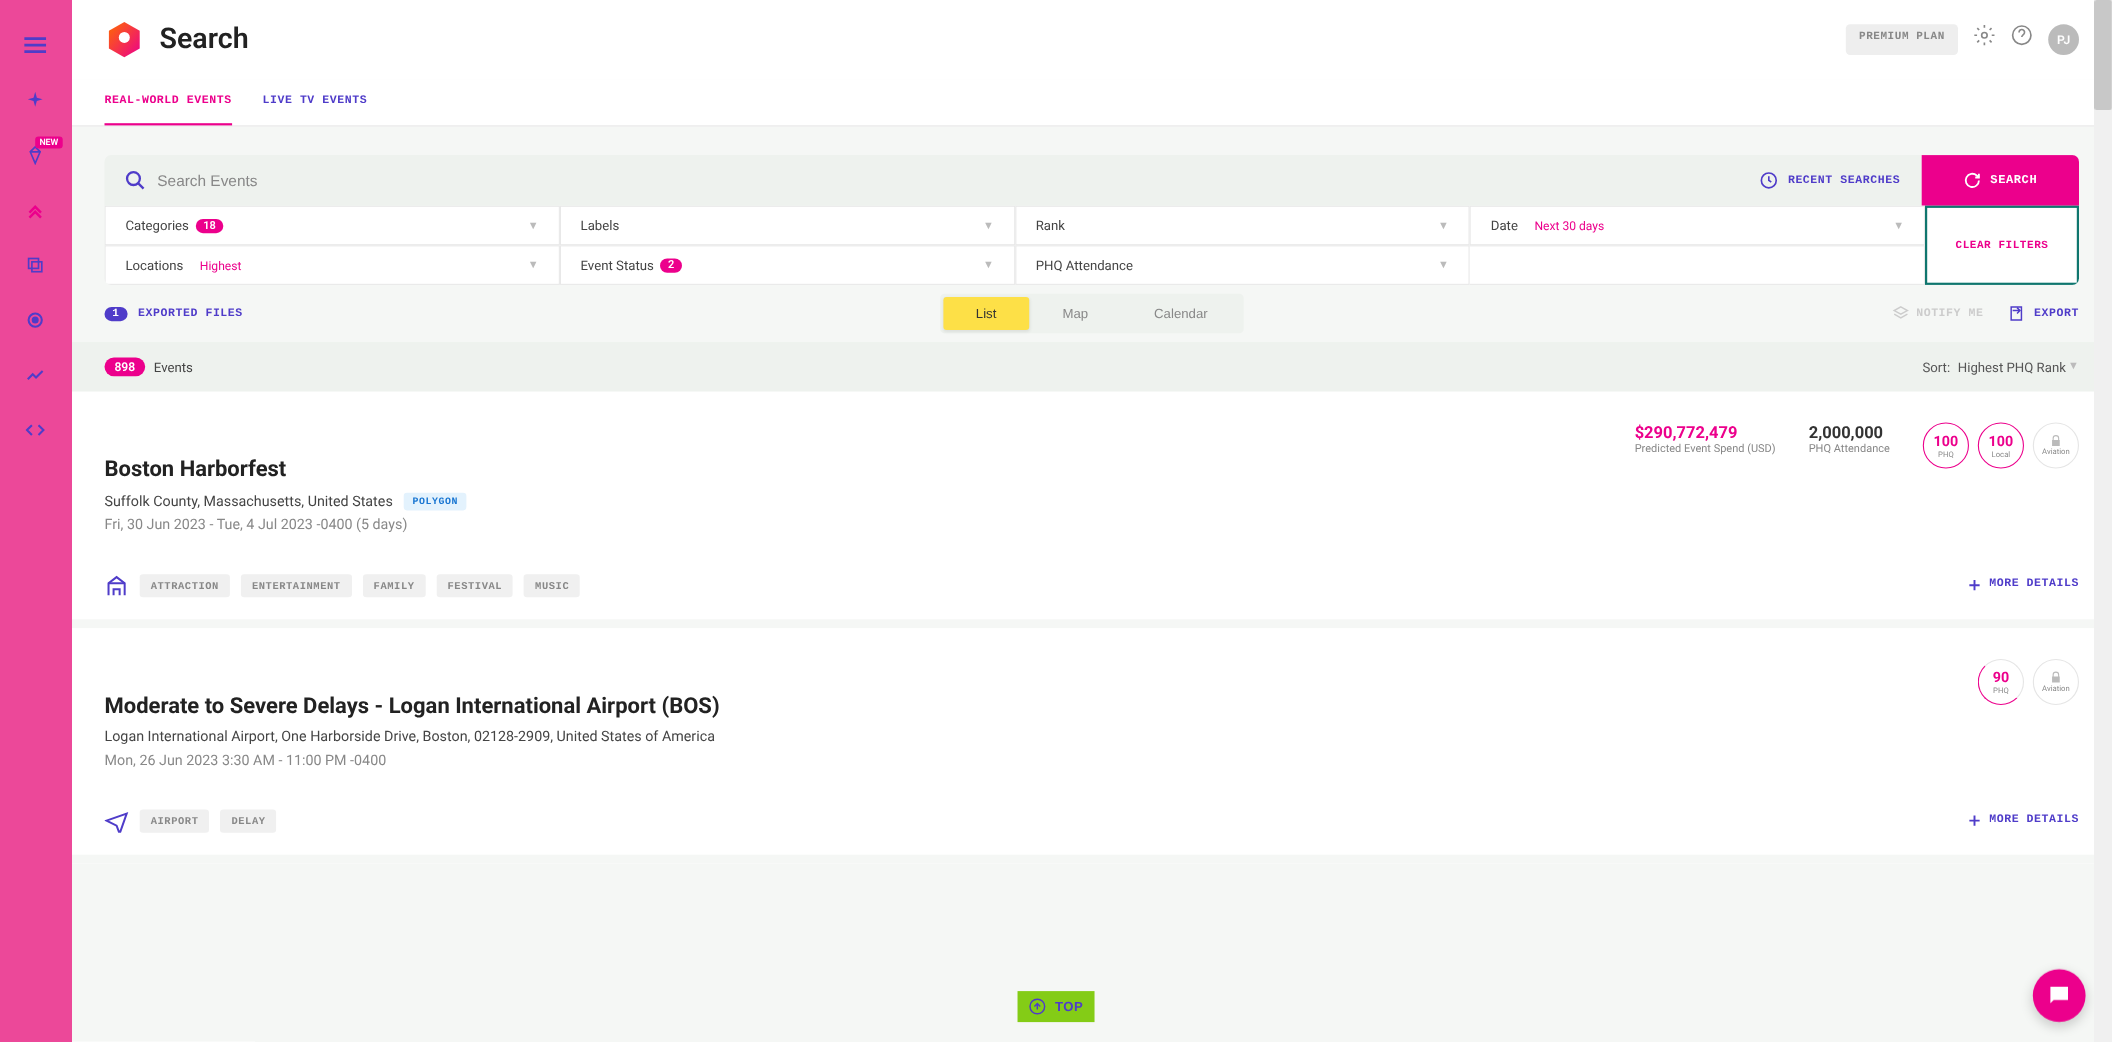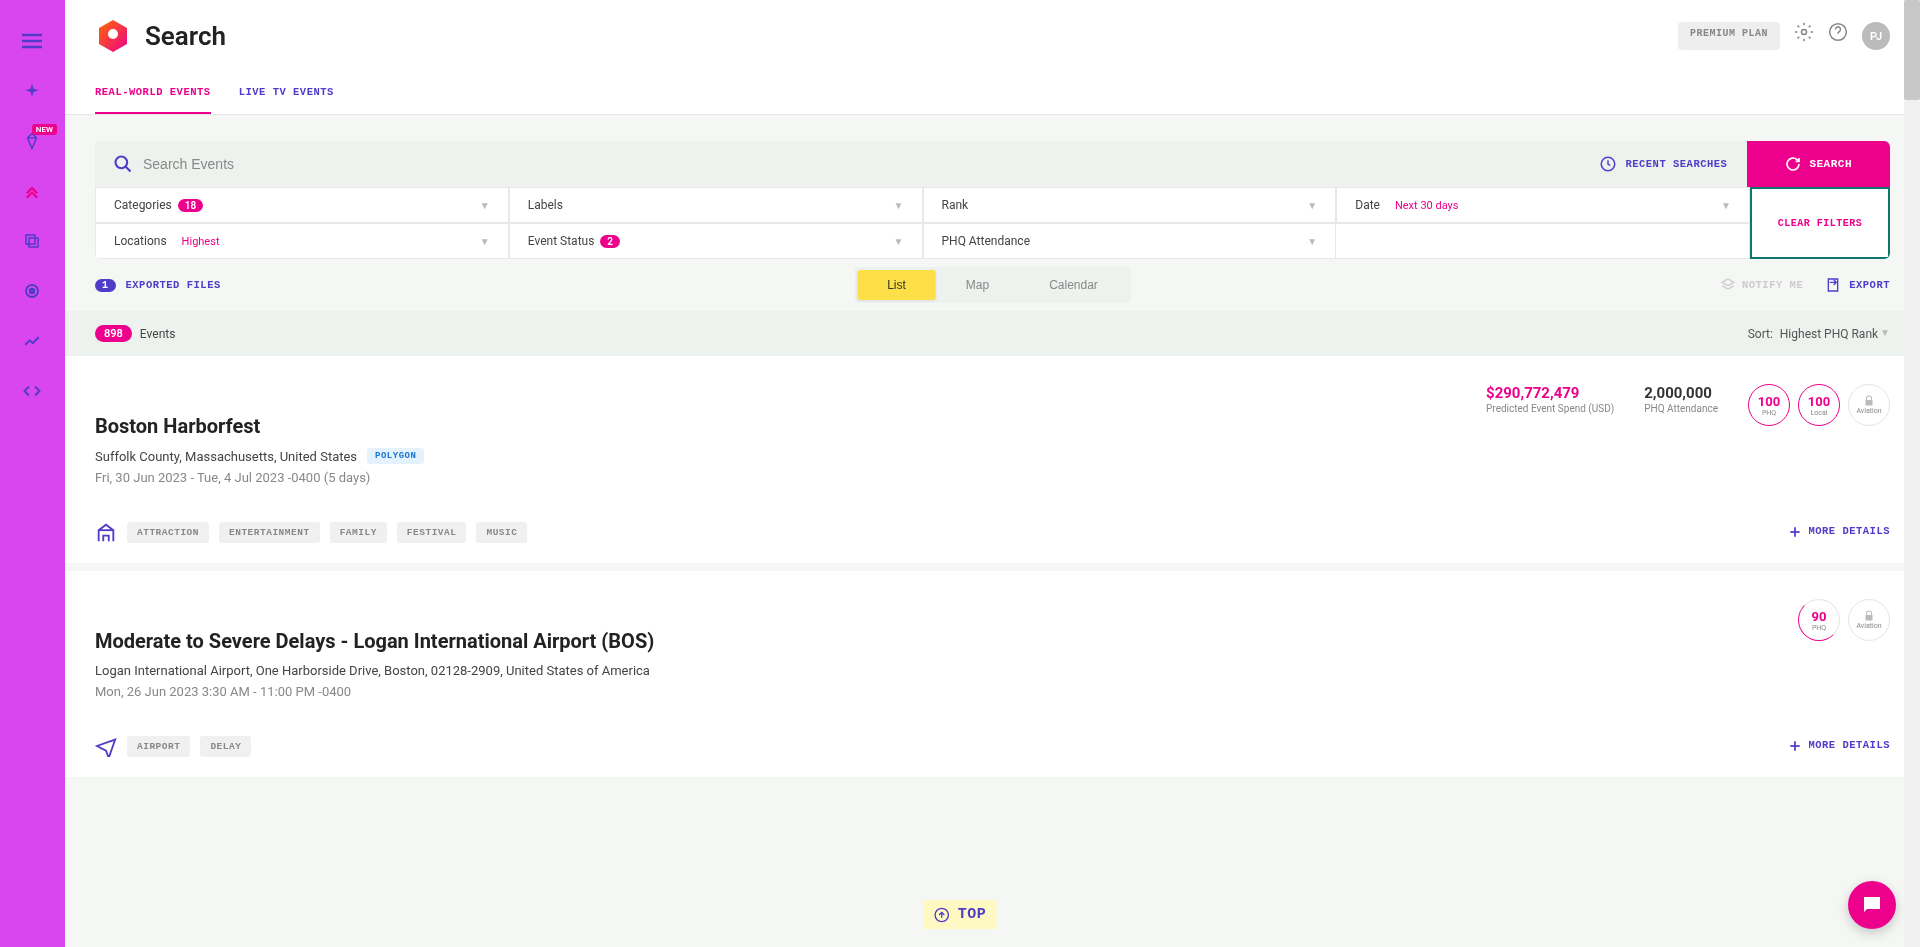--- a/index.html
+++ b/index.html
@@ -1,18 +1,18 @@
 <!DOCTYPE html>
 <html><head>
 <meta charset="utf-8">
 <style>
 * { box-sizing: border-box; margin: 0; padding: 0; }
 body { font-family: -apple-system, BlinkMacSystemFont, "Segoe UI", Roboto, sans-serif; background: #fff; color: #333; font-size: 13px; overflow-x: hidden; }
 .app { display: flex; min-height: 100vh; }
-.sidebar { width: 65px; background: #d946ef; display: flex; flex-direction: column; align-items: center; padding-top: 30px; gap: 28px; position: fixed; left: 0; top: 0; bottom: 0; z-index: 10; border-right: 1px solid transparent; }
+.sidebar { width: 65px; background: #ec4899; display: flex; flex-direction: column; align-items: center; padding-top: 30px; gap: 28px; position: fixed; left: 0; top: 0; bottom: 0; z-index: 10; border-right: 1px solid transparent; }
 .sidebar .menu { color: #ec008c; }
 .sidebar .icon { width: 22px; height: 22px; display: flex; align-items: center; justify-content: center; cursor: pointer; color: #4f3cc9; position: relative; }
 .sidebar .icon.pink { color: #ec008c; }
 .sidebar .badge-new { position: absolute; top: -6px; right: -14px; background: #ec008c; color: #fff; font-size: 8px; padding: 1px 4px; border-radius: 3px; font-weight: 600; }
 .main { margin-left: 65px; flex: 1; background: #f5f7f5; min-height: 100vh; }
 .header { background: #fff; padding: 18px 30px; display: flex; align-items: center; justify-content: space-between; }
 .header-left { display: flex; align-items: center; gap: 14px; }
 .logo { width: 36px; height: 36px; }
 .title { font-size: 26px; font-weight: 600; color: #222; }
 .header-right { display: flex; gap: 14px; margin-left: 44px; }
@@ -66,21 +66,21 @@
 .score-badges { display: flex; gap: 8px; }
 .score-badge { width: 42px; height: 42px; border-radius: 50%; border: 1.5px solid #e5e5e5; display: flex; flex-direction: column; align-items: center; justify-content: center; }
 .score-badge.red { border-color: #ec008c; }
 .score-val { font-size: 13px; font-weight: 700; color: #ec008c; }
 .score-lbl { font-size: 7px; color: #888; }
 .event-bottom { display: flex; justify-content: space-between; align-items: center; margin-top: 36px; }
 .tags-row { display: flex; align-items: center; gap: 10px; }
 .cat-icon { color: #4f3cc9; }
 .tag { background: #f0f0f0; color: #888; font-size: 9.5px; font-weight: 600; padding: 5px 10px; border-radius: 3px; font-family: "Courier New", monospace; letter-spacing: 0.5px; }
 .more-details { display: flex; gap: 6px; color: #4f3cc9; font-family: "Courier New", monospace; font-size: 10.5px; font-weight: 700; letter-spacing: 0.5px; cursor: pointer; }
-.top-btn { position: fixed; bottom: 18px; left: 50%; transform: translateX(-50%); display: flex; align-items: center; gap: 8px; color: #4f3cc9; font-family: Liberation Mono, monospace; font-size: 15px; font-weight: 700; cursor: pointer; background: #fef9c3; padding: 6px 10px; letter-spacing: 0.5px; }
+.top-btn { position: fixed; bottom: 18px; left: 50%; transform: translateX(-50%); display: flex; align-items: center; gap: 8px; color: #4f3cc9; font-family: Liberation Sans, sans-serif; font-size: 12px; font-weight: 700; cursor: pointer; background: #84cc16; padding: 6px 10px; letter-spacing: 0.5px; }
 .chat-btn { position: fixed; bottom: 18px; right: 24px; width: 48px; height: 48px; border-radius: 50%; background: #ec008c; display: flex; align-items: center; justify-content: center; cursor: pointer; box-shadow: 0 4px 12px rgba(0,0,0,0.2); }
 .scrollbar { position: fixed; right: 0; top: 0; width: 16px; height: 100vh; background: #f0f0f0; }
 .scroll-thumb { position: absolute; top: 0; width: 100%; height: 100px; background: #c8c8c8; border-radius: 2px; }
 .toolbar-wrap { position: relative; }
 .lock-svg { width: 12px; height: 12px; fill: #bbb; }
 </style>
 </head>
 <body>
 
 <div class="app">

